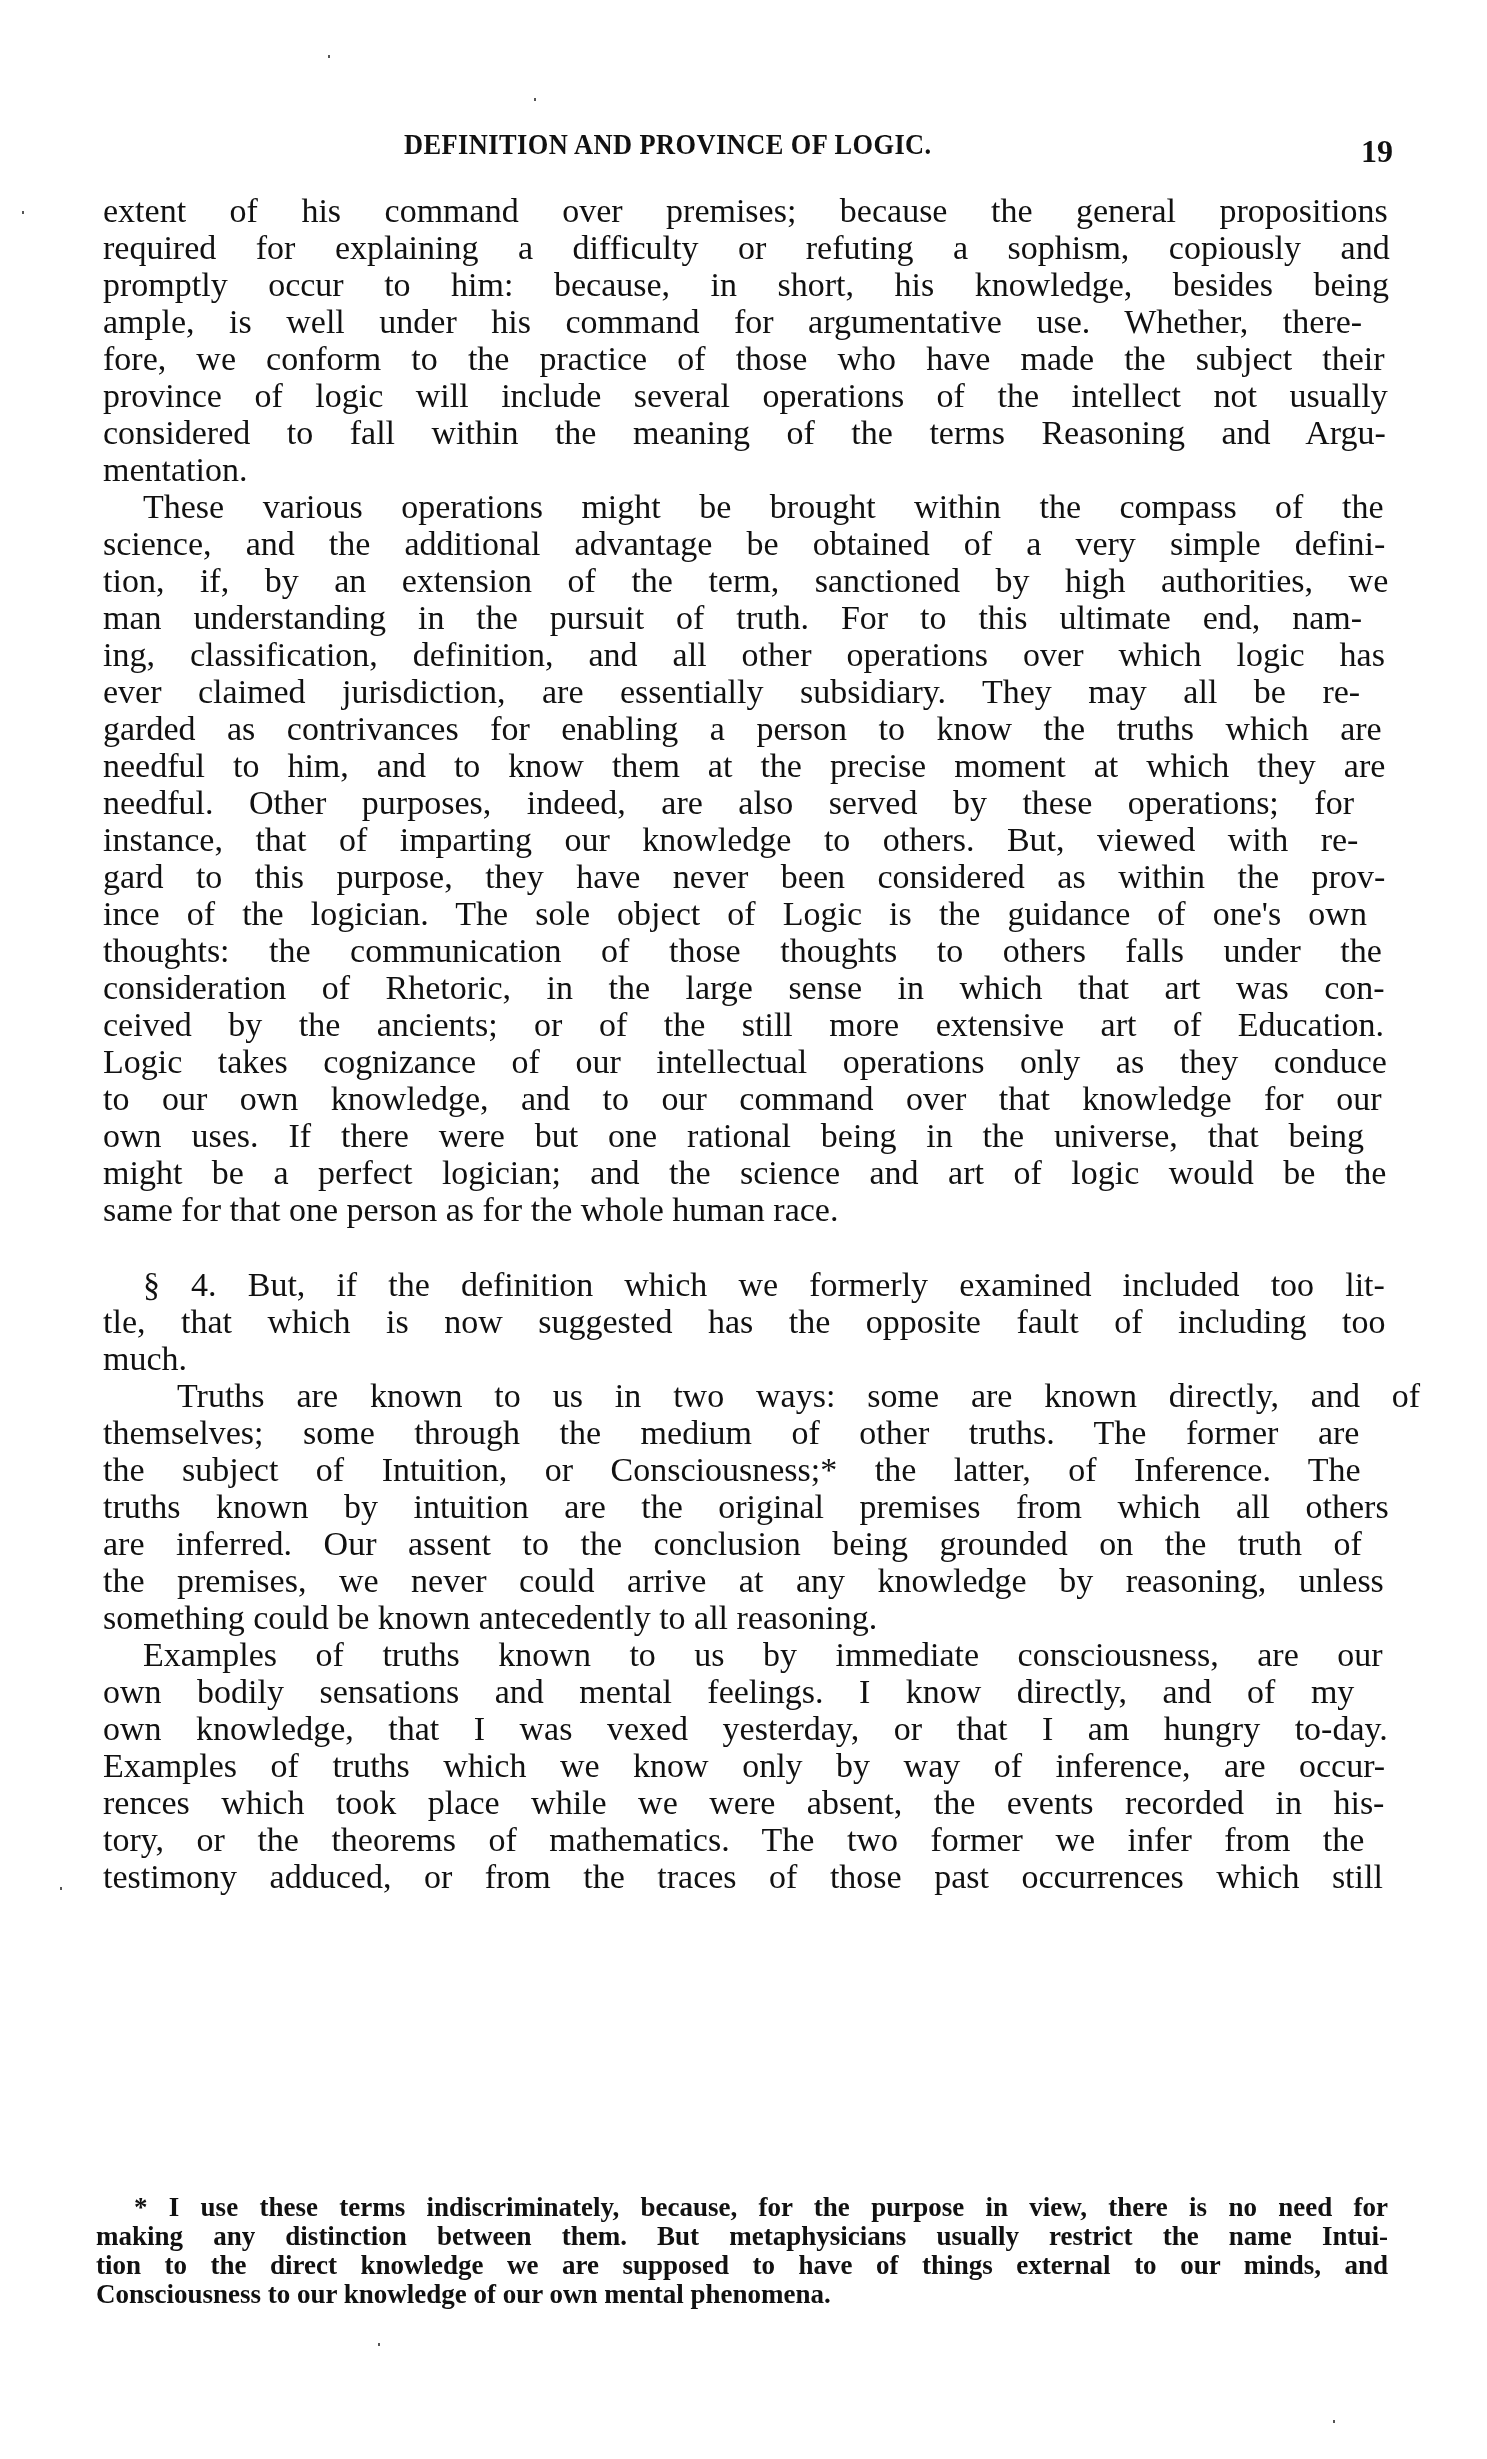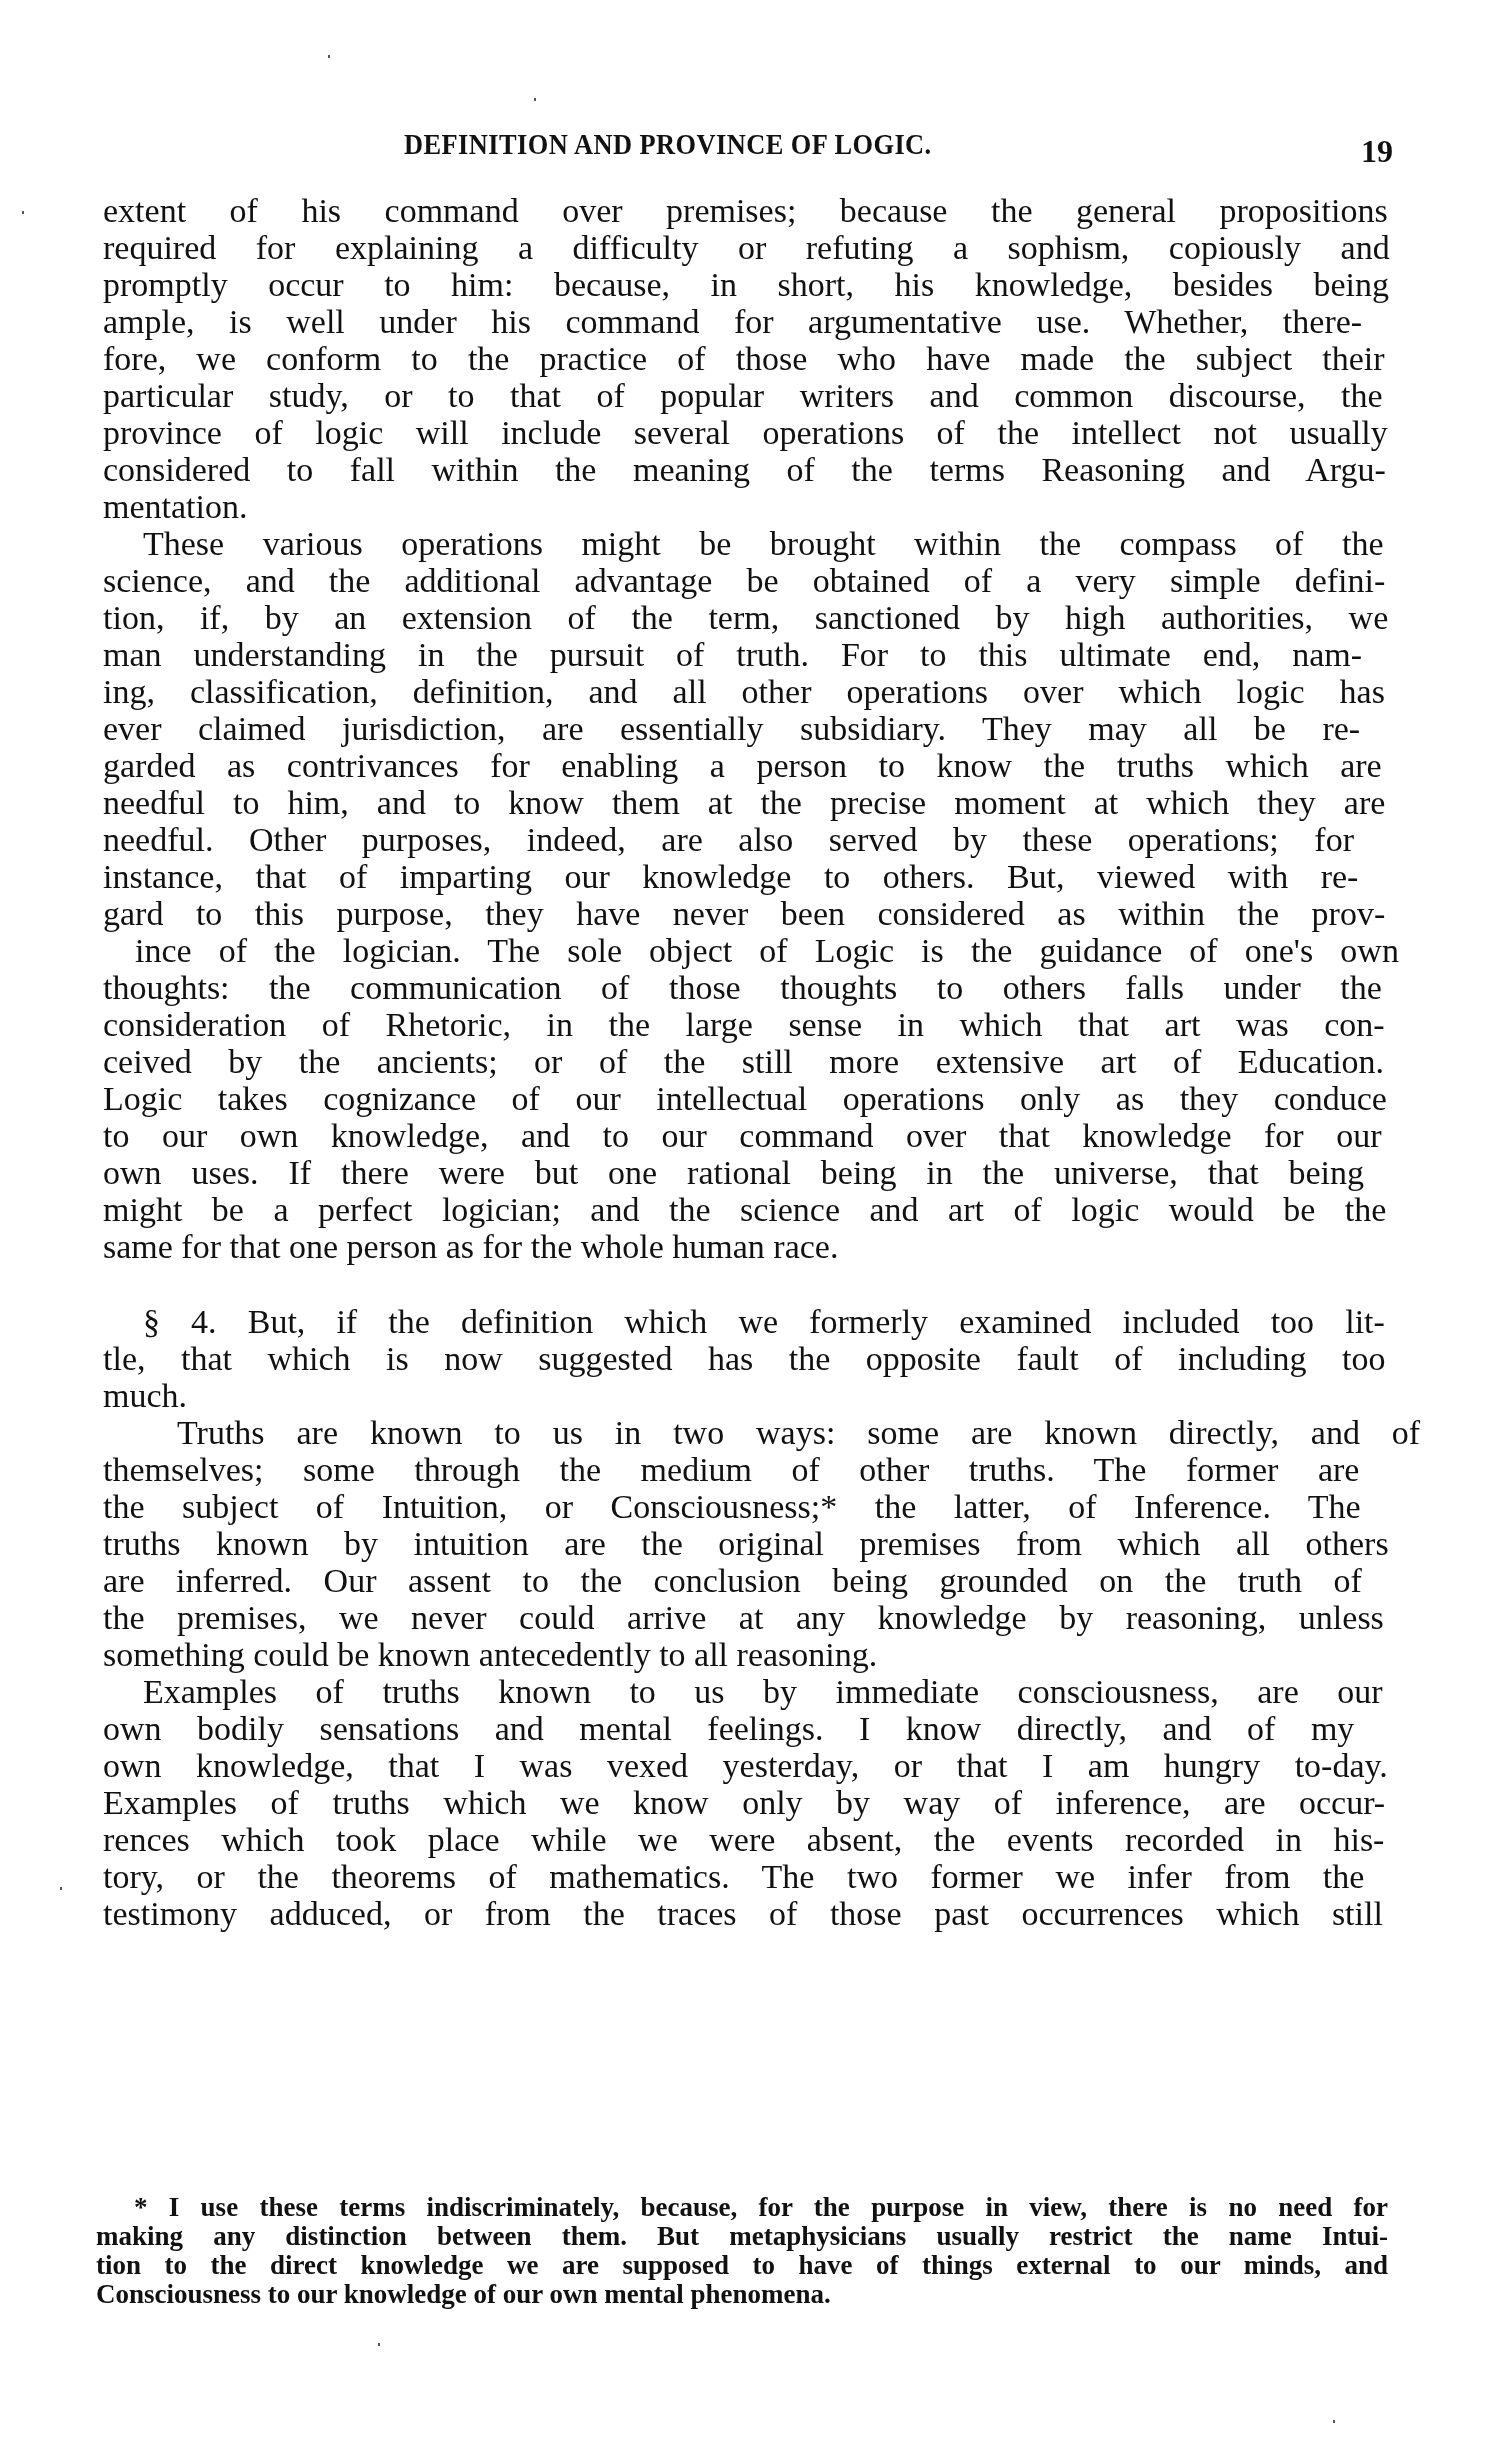--- a/index.html
+++ b/index.html
@@ -30,36 +30,35 @@
 <div class="page">
   <div class="running-head">DEFINITION AND PROVINCE OF LOGIC.</div>
   <div class="page-number">19</div>
 
   <div class="body-text" id="body-text">
       <div class="line"><span style="white-space: nowrap; word-spacing: 35px;">extent of his command over premises; because the general propositions</span></div>
       <div class="line"><span style="white-space: nowrap; word-spacing: 31px;">required for explaining a difficulty or refuting a sophism, copiously and</span></div>
       <div class="line"><span style="white-space: nowrap; word-spacing: 32px;">promptly occur to him: because, in short, his knowledge, besides being</span></div>
       <div class="line"><span style="white-space: nowrap; word-spacing: 26px;">ample, is well under his command for argumentative use.  Whether, there-</span></div>
       <div class="line"><span style="white-space: nowrap; word-spacing: 21.6px;">fore, we conform to the practice of those who have made the subject their</span></div>
-      <div class="line"><span style="white-space: nowrap; word-spacing: 27px;">particular study, or to that of popular writers and common discourse, the</span></div>
       <div class="line"><span style="white-space: nowrap; word-spacing: 24px;">province of logic will include several operations of the intellect not usually</span></div>
       <div class="line"><span style="white-space: nowrap; word-spacing: 28px;">considered to fall within the meaning of the terms Reasoning and Argu-</span></div>
       <div class="line last"><span style="white-space: nowrap;">mentation.</span></div>
       <div class="line indent"><span style="white-space: nowrap; word-spacing: 30px;">These various operations might be brought within the compass of the</span></div>
       <div class="line"><span style="white-space: nowrap; word-spacing: 25.6px;">science, and the additional advantage be obtained of a very simple defini-</span></div>
       <div class="line"><span style="white-space: nowrap; word-spacing: 27px;">tion, if, by an extension of the term, sanctioned by high authorities, we</span></div>
       <div class="line"><span style="white-space: nowrap; word-spacing: 23.4px;">man understanding in the pursuit of truth.  For to this ultimate end, nam-</span></div>
       <div class="line"><span style="white-space: nowrap; word-spacing: 26.5px;">ing, classification, definition, and all other operations over which logic has</span></div>
       <div class="line"><span style="white-space: nowrap; word-spacing: 28px;">ever claimed jurisdiction, are essentially subsidiary.  They may all be re-</span></div>
       <div class="line"><span style="white-space: nowrap; word-spacing: 23px;">garded as contrivances for enabling a person to know the truths which are</span></div>
       <div class="line"><span style="white-space: nowrap; word-spacing: 19.5px;">needful to him, and to know them at the precise moment at which they are</span></div>
       <div class="line"><span style="white-space: nowrap; word-spacing: 27px;">needful.  Other purposes, indeed, are also served by these operations; for</span></div>
       <div class="line"><span style="white-space: nowrap; word-spacing: 24px;">instance, that of imparting our knowledge to others.  But, viewed with re-</span></div>
       <div class="line"><span style="white-space: nowrap; word-spacing: 24px;">gard to this purpose, they have never been considered as within the prov-</span></div>
-      <div class="line"><span style="white-space: nowrap; word-spacing: 18.6px; margin-left: 32px;">ince of the logician.  The sole object of Logic is the guidance of one's own</span></div>
+      <div class="line"><span style="white-space: nowrap; word-spacing: 18.6px;">ince of the logician.  The sole object of Logic is the guidance of one's own</span></div>
       <div class="line"><span style="white-space: nowrap; word-spacing: 31px;">thoughts: the communication of those thoughts to others falls under the</span></div>
       <div class="line"><span style="white-space: nowrap; word-spacing: 27px;">consideration of Rhetoric, in the large sense in which that art was con-</span></div>
       <div class="line"><span style="white-space: nowrap; word-spacing: 28px;">ceived by the ancients; or of the still more extensive art of Education.</span></div>
       <div class="line"><span style="white-space: nowrap; word-spacing: 27px;">Logic takes cognizance of our intellectual operations only as they conduce</span></div>
       <div class="line"><span style="white-space: nowrap; word-spacing: 24px;">to our own knowledge, and to our command over that knowledge for our</span></div>
       <div class="line"><span style="white-space: nowrap; word-spacing: 21.4px;">own uses.  If there were but one rational being in the universe, that being</span></div>
       <div class="line"><span style="white-space: nowrap; word-spacing: 21px;">might be a perfect logician; and the science and art of logic would be the</span></div>
       <div class="line last"><span style="white-space: nowrap;">same for that one person as for the whole human race.</span></div>
       <div class="gap"></div>
       <div class="line indent"><span style="white-space: nowrap; word-spacing: 22.6px;">§ 4. But, if the definition which we formerly examined included too lit-</span></div>

